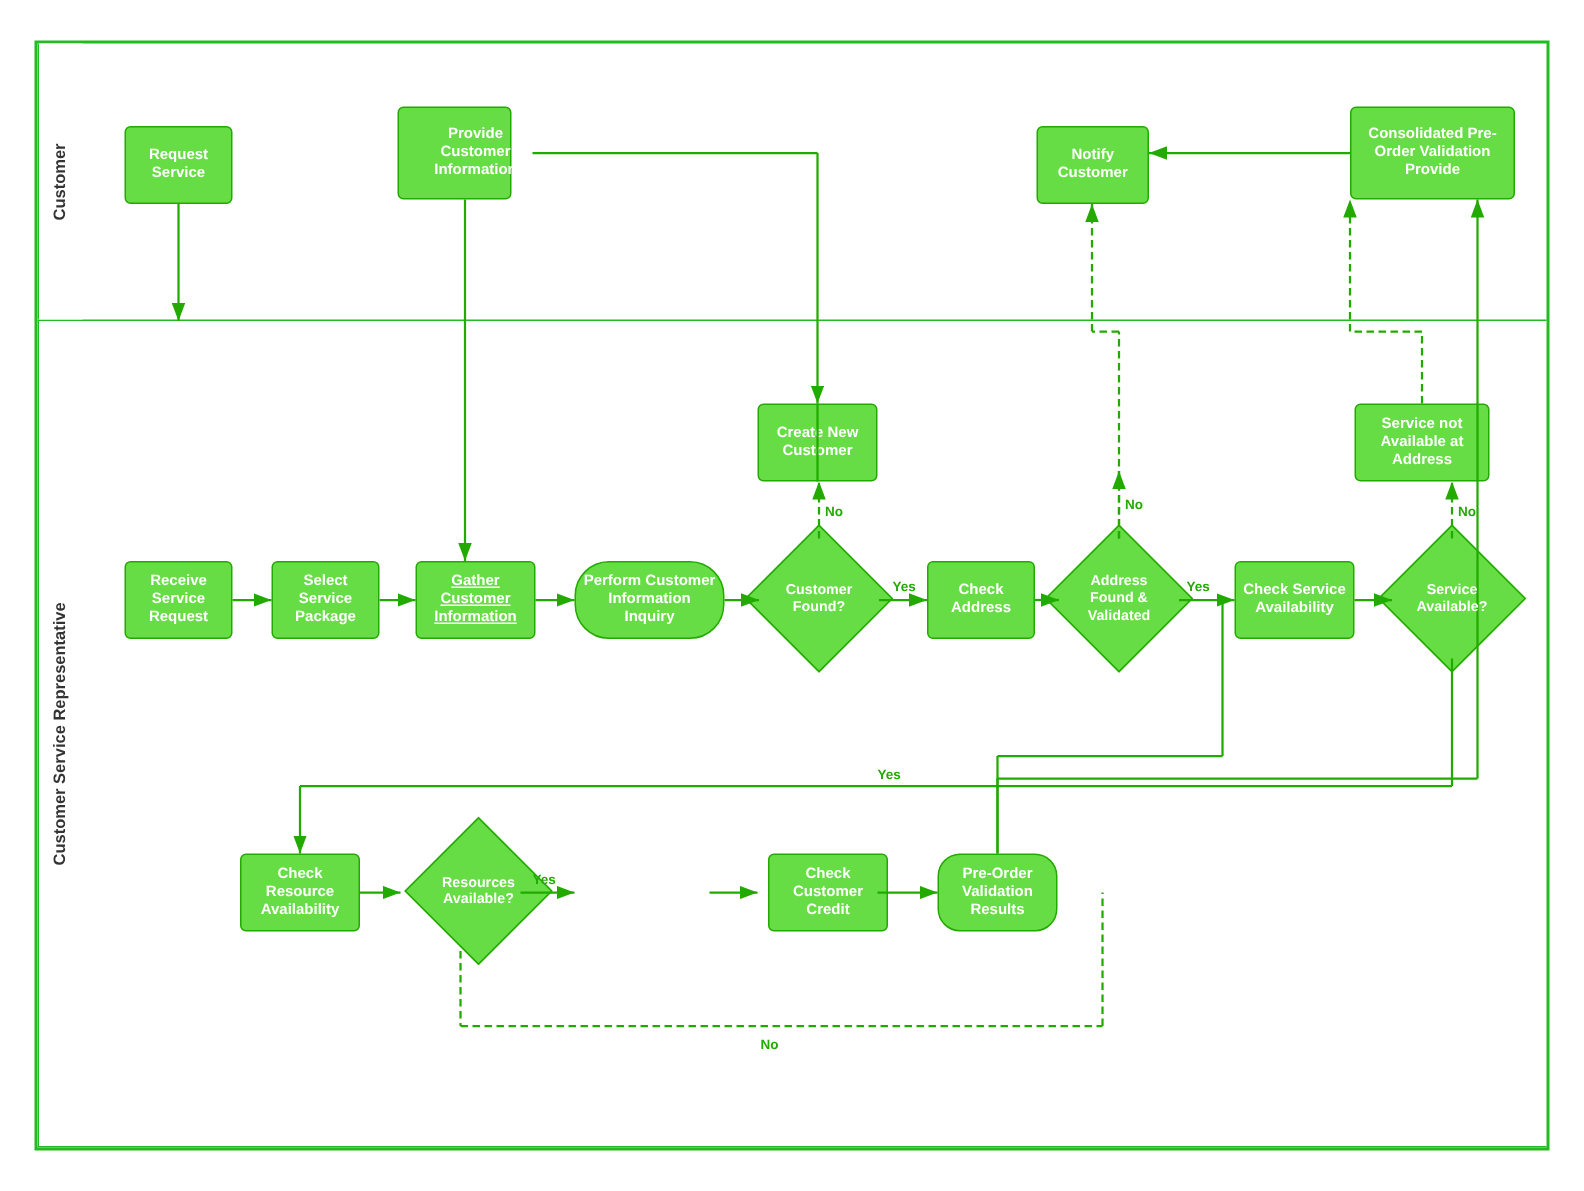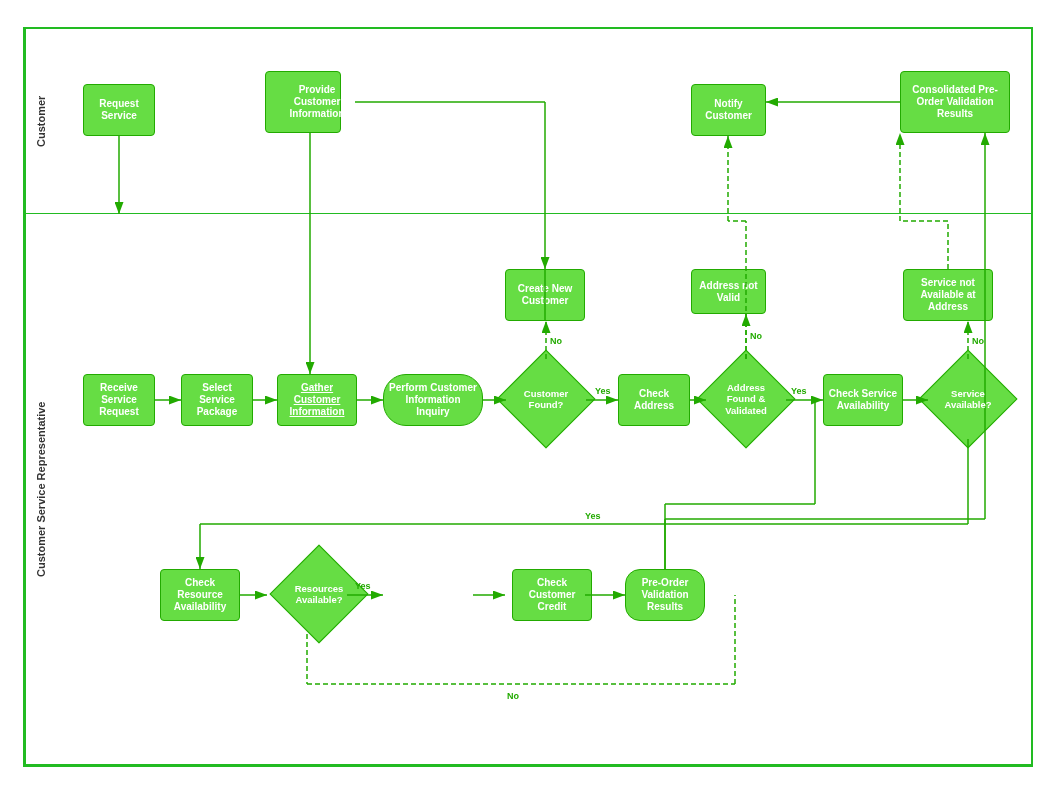--- a/index.html
+++ b/index.html
@@ -109,21 +109,21 @@
 
       <div class="box" style="left:210px; top:42px; width:76px; height:62px;padding-left:32px;">Provide
 Customer
 Information</div>
 
       <div class="box" style="left:636px; top:55px; width:75px; height:52px;">Notify
 Customer</div>
 
       <div class="box" style="left:845px; top:42px; width:110px; height:62px;">Consolidated
 Pre-Order
-Validation Results</div>
+Validation Provide</div>
     </div>
   </div>
 
   <div class="swimlane" style="flex:1;">
     <div class="swimlane-label">Customer Service Representative</div>
     <div class="swimlane-content" style="position:relative; flex:1;">
 
       <div class="box" style="left:28px; top:160px; width:72px; height:52px;">Receive
 Service
 Request</div>
@@ -141,22 +141,20 @@
         <div class="diamond-text">Customer
 Found?</div>
       </div>
 
       <div class="box" style="left:450px; top:55px; width:80px; height:52px;">Create New
 Customer</div>
 
       <div class="box" style="left:563px; top:160px; width:72px; height:52px;">Check
 Address</div>
 
-      <div class="box" style="left:636px; top:55px; width:75px; height:45px;">Address not
-Valid</div>
 
       <div class="diamond-wrapper" style="left:651px; top:145px; width:80px; height:80px;">
         <div class="diamond"></div>
         <div class="diamond-text">Address
 Found &amp;
 Validated</div>
       </div>
 
       <div class="box" style="left:848px; top:55px; width:90px; height:52px;">Service not
 Available at

